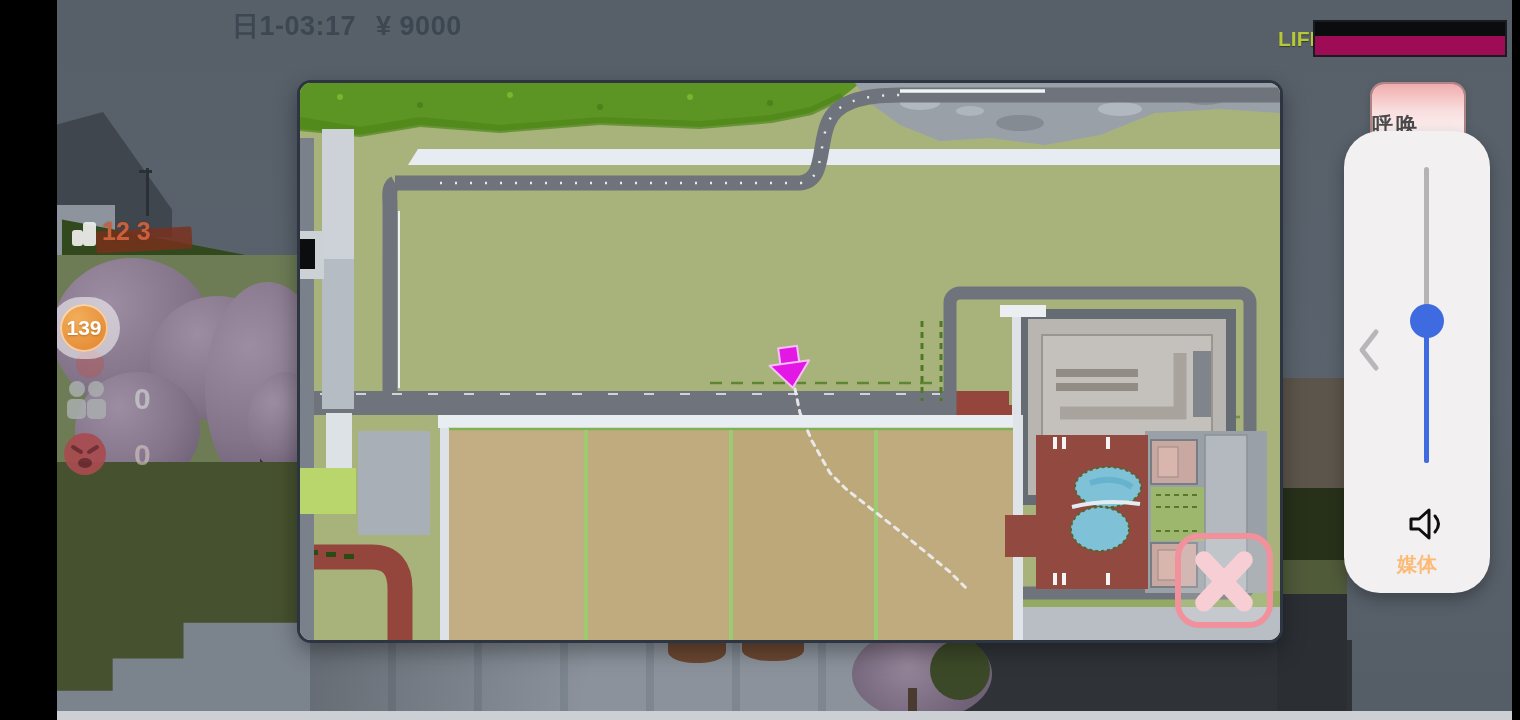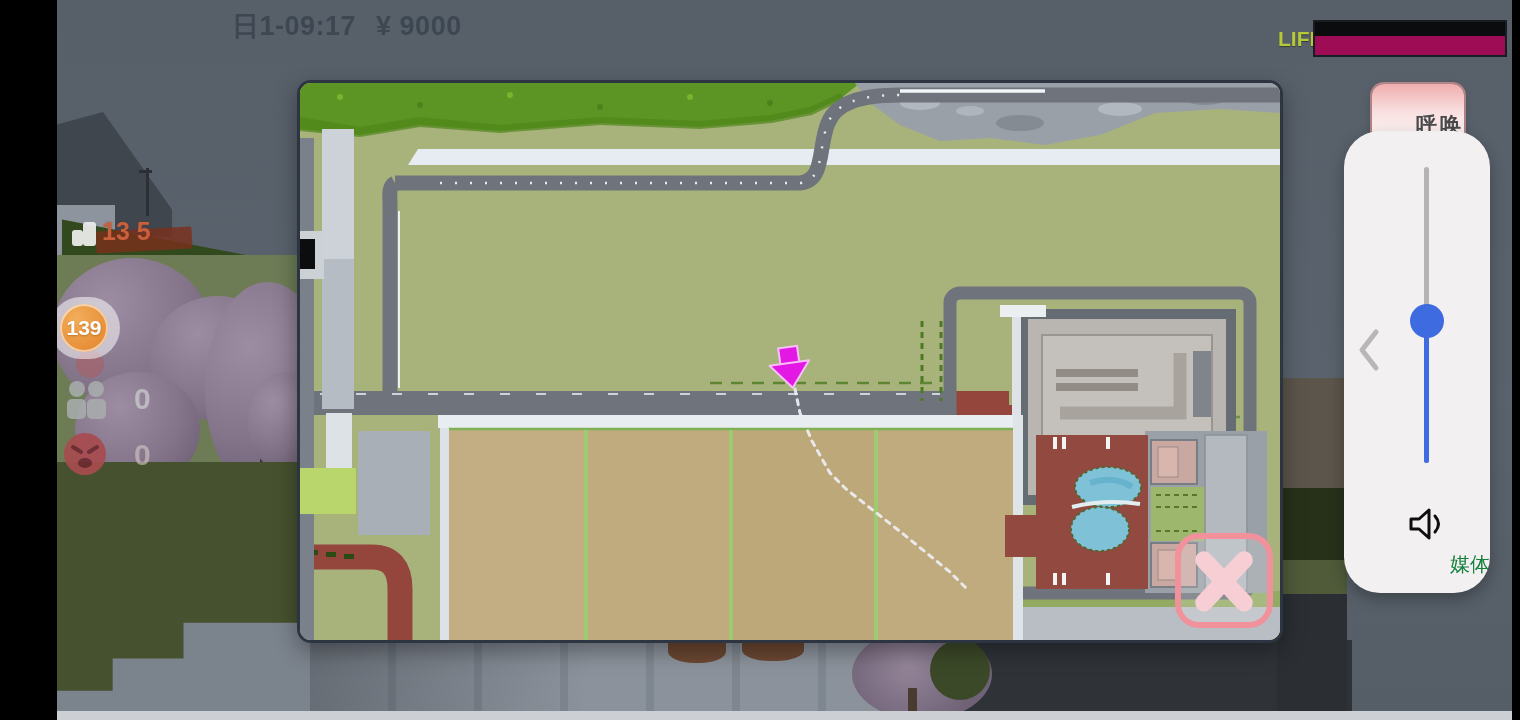--- a/index.html
+++ b/index.html
@@ -88,37 +88,37 @@
           border:3px solid #2e3542;overflow:hidden;box-shadow:0 8px 22px rgba(0,0,0,.35);
           z-index:5;background:#a8b37c;}
   #map-close{position:absolute;left:875px;top:450px;width:98px;height:95px;
           border:6px solid var(--c-close,#f0919c);border-radius:24px;
           background:rgba(255,255,255,.18);box-sizing:border-box;}
 
   
   #call-btn{left:1372px;top:84px;width:92px;height:76px;border-radius:12px;
           background:linear-gradient(180deg,#f0adad 0%,#f9dede 35%,#fdf6f6 70%,#fff 100%);
           box-shadow:0 0 0 2px rgba(240,160,160,.6),0 3px 8px rgba(0,0,0,.25);
-          text-align:right;z-index:8;}
+          text-align:left;z-index:8;}
   #call-btn span{display:inline-block;margin-top:27px;font-size:21px;color:#4a4a4c;
           letter-spacing:3px;font-weight:bold;}
 
   
   #vol-panel{left:1344px;top:131px;width:146px;height:462px;border-radius:36px;
           background:#f2f0f1;box-shadow:0 6px 16px rgba(0,0,0,.30);z-index:9;}
   #vol-track{left:1424px;top:167px;width:5px;height:296px;background:#b5b3b5;
           border-radius:3px;z-index:10;}
   #vol-fill{position:absolute;left:0;right:0;bottom:0;top:calc(var(--vol,.52)*100%);
           background:var(--c-slider,#3e6be0);border-radius:3px;}
   #vol-thumb{left:1410px;top:calc(167px + (var(--vol,.52) * 296px) - 17px);
           width:34px;height:34px;border-radius:50%;background:var(--c-slider,#3e6be0);z-index:11;}
   #vol-chevron{left:1356px;top:326px;z-index:10;}
   #vol-speaker{left:1405px;top:504px;z-index:10;}
-  #vol-label{left:1344px;top:551px;width:146px;text-align:right;font-size:20px;
-          font-weight:normal;color:#15803d;z-index:10;}
+  #vol-label{left:1344px;top:551px;width:146px;text-align:center;font-size:20px;
+          font-weight:bold;color:#fdba74;z-index:10;}
 </style>
 </head>
 <body>
 
 <div id="scene" class="abs"></div>
 <div class="abs roof"></div>
 <div class="abs wall"></div>
 <div class="abs lamp-post"></div>
 <div class="abs lamp-arm"></div>
 <div class="abs hedge"></div>
@@ -140,29 +140,29 @@
 <div class="abs btrunk"></div>
 <div class="abs rb-olive"></div>
 <div class="abs rb-charcoal"></div>
 <div class="abs col-brown"></div>
 <div class="abs col-dgreen"></div>
 <div class="abs col-olive"></div>
 <div class="abs col-charcoal"></div>
 <div class="abs floor-strip"></div>
 
 <div id="status" class="abs">
-  <span>日1-09:17</span><span>¥ 9000</span>
+  <span>日1-03:17</span><span>¥ 9000</span>
 </div>
 <div id="life-label" class="abs">LIFE</div>
 <div id="life-bar" class="abs">
   <div id="life-fill"></div>
 </div>
 
 <div id="sign-awning" class="abs"></div>
-<div id="sign-text" class="abs">13 5</div>
+<div id="sign-text" class="abs">12 3</div>
 <svg id="sign-icon" class="abs" width="34" height="34" viewBox="0 0 34 34">
   <rect x="2" y="12" width="11" height="16" rx="3" fill="#eef0ee"></rect>
   <rect x="13" y="4" width="13" height="24" rx="3" fill="#eef0ee"></rect>
 </svg>
 <div id="red-sliver" class="abs"></div>
 <div id="badge-pill" class="abs">
   <div id="badge-circle">
     <span>139</span>
   </div>
 </div>

